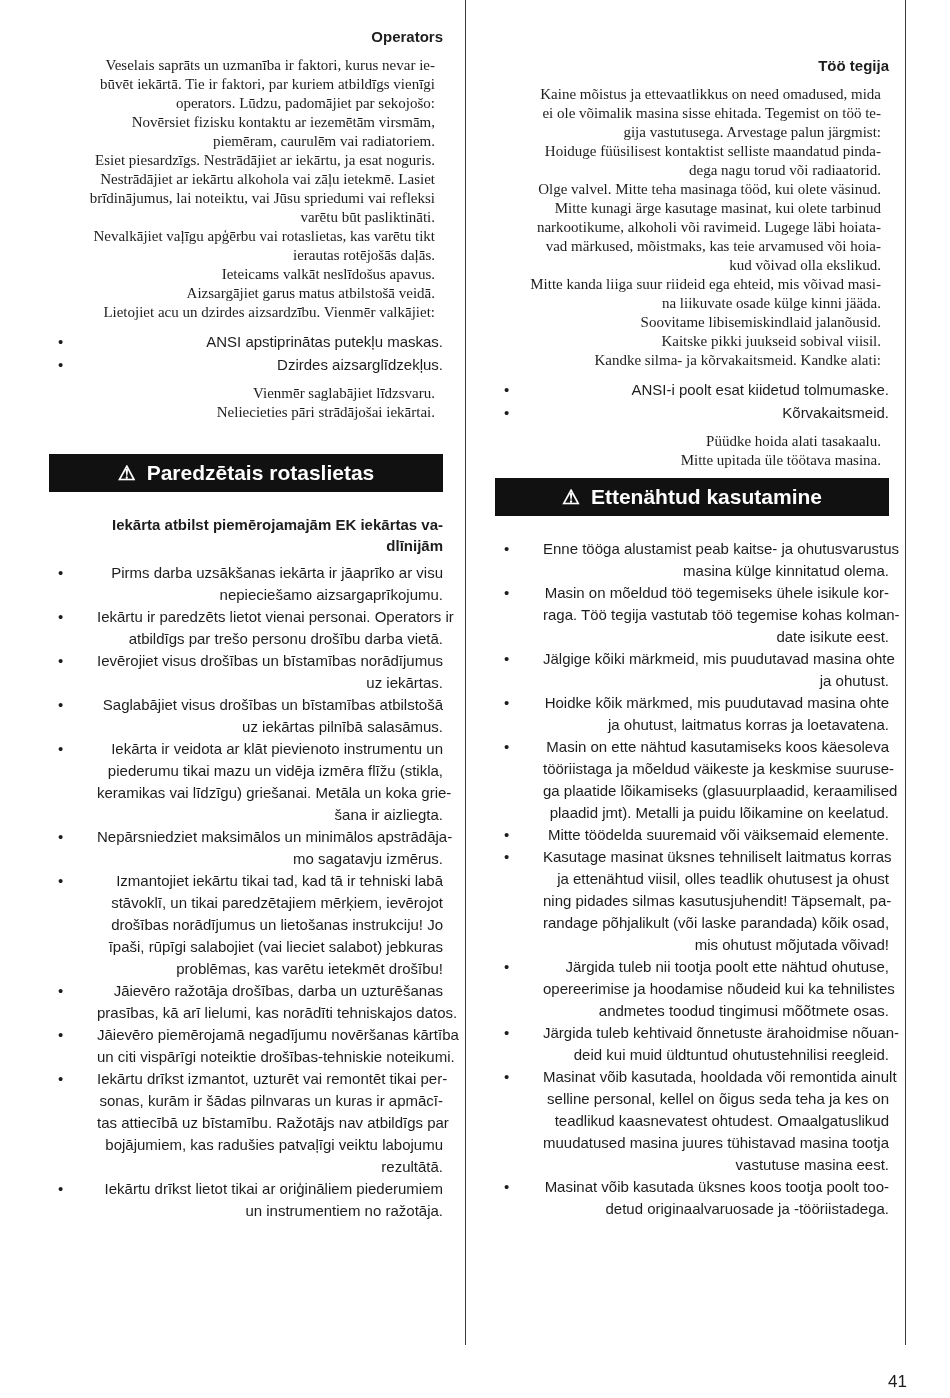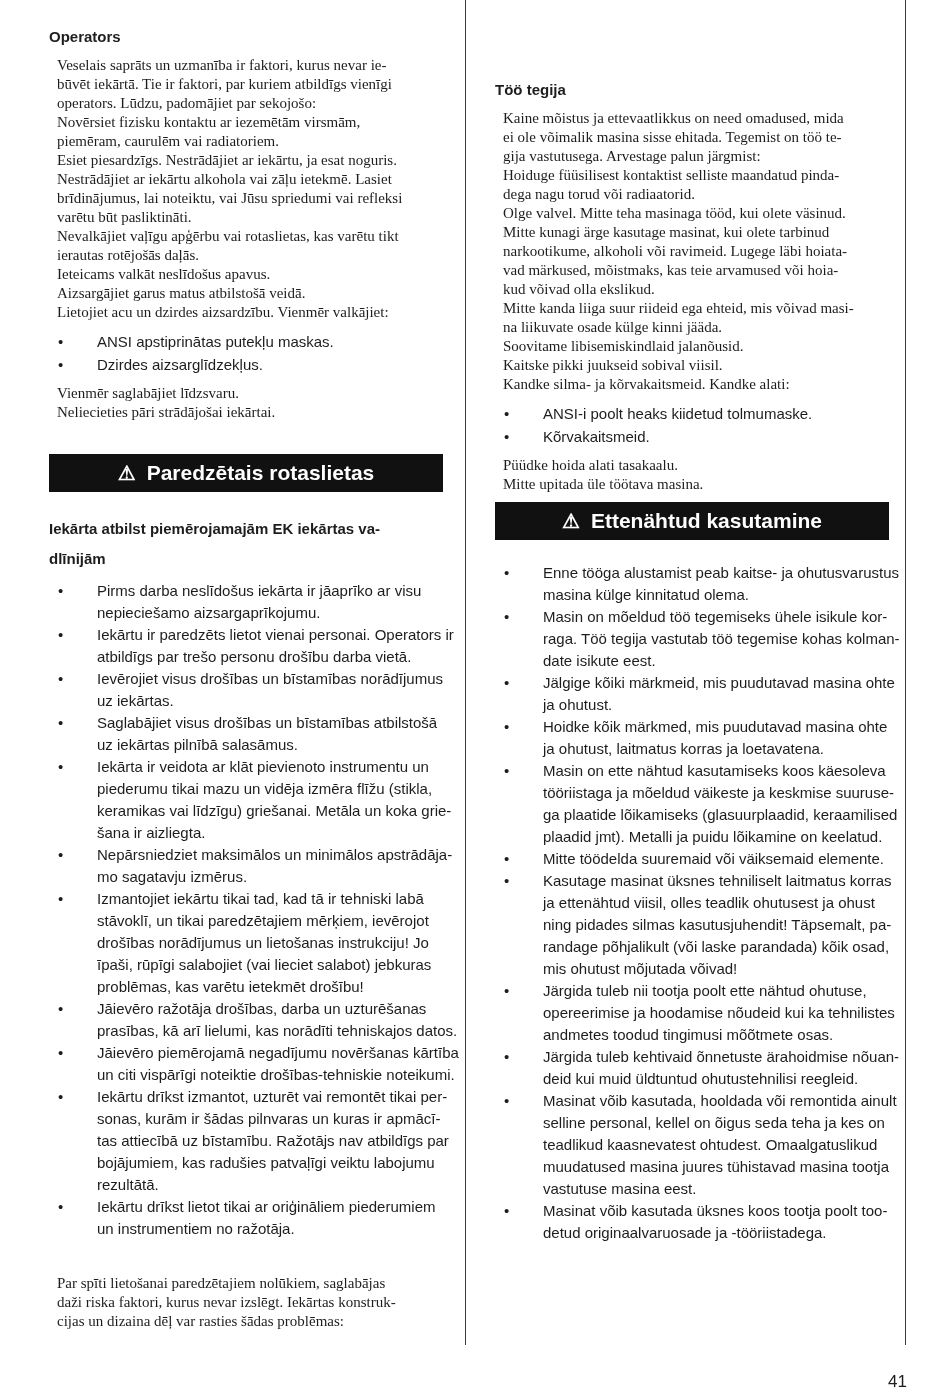--- a/index.html
+++ b/index.html
@@ -4,40 +4,40 @@
 <style>
   html,body{margin:0;padding:0;}
   body{
     width:950px;height:1398px;
     background:#ffffff;
     font-family:"Liberation Sans", sans-serif;
     color:#1d1d1d;
     position:relative;
     overflow:hidden;
   }
-  .page{position:absolute;inset:0;}
+  .page{position:absolute;inset:0;text-align:right;}
   .col{position:absolute;top:0;width:394px;}
   .col-left{left:49px;padding-top:25px;}
-  .col-right{left:495px;padding-top:78px;}
+  .col-right{left:495px;padding-top:54px;}
   .heading{font-size:15px;line-height:23px;font-weight:bold;margin:0;}
   .body{font-size:15px;line-height:19px;margin:8px;white-space:pre;font-family:Liberation Serif, serif;}
   .bullets{list-style:none;margin:0;padding:0;font-size:15px;line-height:23px;}
   .bullets li{position:relative;padding-left:28px;margin:0;}
   .bullets .b{position:absolute;left:9px;top:0;}
   .bullets .t{white-space:pre;display:block;margin-left:20px;}
   .main-list{line-height:22px;margin-top:6px;}
   .banner{
     background:#111111;color:#ffffff;
     height:38px;display:flex;align-items:center;justify-content:center;
     gap:11px;font-weight:bold;font-size:21px;
   }
   .banner .w{font-size:20px;line-height:1;}
   .banner-left{margin-top:32px;margin-bottom:22px;}
   .banner-right{margin-top:4px;margin-bottom:22px;}
-  .intro{font-weight:bold;font-size:15px;line-height:30px;margin:0;white-space:pre;}
+  .intro{font-weight:bold;font-size:15px;line-height:21px;margin:0;white-space:pre;}
   .closing{margin-top:34px;}
   .vline{position:absolute;top:0;width:1px;height:1345px;background:#3c3c3c;}
   .vline-center{left:465px;}
   .vline-right{left:905px;}
   .page-number{position:absolute;top:1372px;left:888px;font-size:17px;line-height:20px;}
 </style>
 </head>
 <body>
 
 <div class="page">
@@ -74,21 +74,21 @@
     <div class="banner banner-left">
       <span class="w">⚠</span>
       <span>Paredzētais rotaslietas</span>
     </div>
 
     <p class="intro">Iekārta atbilst piemērojamajām EK iekārtas va-
 dlīnijām</p>
     <ul class="bullets main-list">
       <li>
           <span class="b">•</span>
-          <span class="t">Pirms darba neslīdošus iekārta ir jāaprīko ar visu
+          <span class="t">Pirms darba uzsākšanas iekārta ir jāaprīko ar visu
 nepieciešamo aizsargaprīkojumu.</span>
         </li>
       <li>
           <span class="b">•</span>
           <span class="t">Iekārtu ir paredzēts lietot vienai personai. Operators ir
 atbildīgs par trešo personu drošību darba vietā.</span>
         </li>
       <li>
           <span class="b">•</span>
           <span class="t">Ievērojiet visus drošības un bīstamības norādījumus
@@ -136,23 +136,20 @@
 tas attiecībā uz bīstamību. Ražotājs nav atbildīgs par
 bojājumiem, kas radušies patvaļīgi veiktu labojumu
 rezultātā.</span>
         </li>
       <li>
           <span class="b">•</span>
           <span class="t">Iekārtu drīkst lietot tikai ar oriģināliem piederumiem
 un instrumentiem no ražotāja.</span>
         </li>
     </ul>
-    <p class="body closing">Par spīti lietošanai paredzētajiem nolūkiem, saglabājas
-daži riska faktori, kurus nevar izslēgt. Iekārtas konstruk-
-cijas un dizaina dēļ var rasties šādas problēmas:</p>
   </div>
 
   <div class="col col-right">
     <p class="heading">Töö tegija</p>
     <p class="body">Kaine mõistus ja ettevaatlikkus on need omadused, mida
 ei ole võimalik masina sisse ehitada. Tegemist on töö te-
 gija vastutusega. Arvestage palun järgmist:
 Hoiduge füüsilisest kontaktist selliste maandatud pinda-
 dega nagu torud või radiaatorid.
 Olge valvel. Mitte teha masinaga tööd, kui olete väsinud.
@@ -161,21 +158,21 @@
 vad märkused, mõistmaks, kas teie arvamused või hoia-
 kud võivad olla ekslikud.
 Mitte kanda liiga suur riideid ega ehteid, mis võivad masi-
 na liikuvate osade külge kinni jääda.
 Soovitame libisemiskindlaid jalanõusid.
 Kaitske pikki juukseid sobival viisil.
 Kandke silma- ja kõrvakaitsmeid. Kandke alati:</p>
     <ul class="bullets">
       <li>
           <span class="b">•</span>
-          <span class="t">ANSI-i poolt heaks kiidetud tolmumaske.</span>
+          <span class="t">ANSI-i poolt esat kiidetud tolmumaske.</span>
         </li>
       <li>
           <span class="b">•</span>
           <span class="t">Kõrvakaitsmeid.</span>
         </li>
     </ul>
     <p class="body">Püüdke hoida alati tasakaalu.
 Mitte upitada üle töötava masina.</p>
 
     <div class="banner banner-right">

